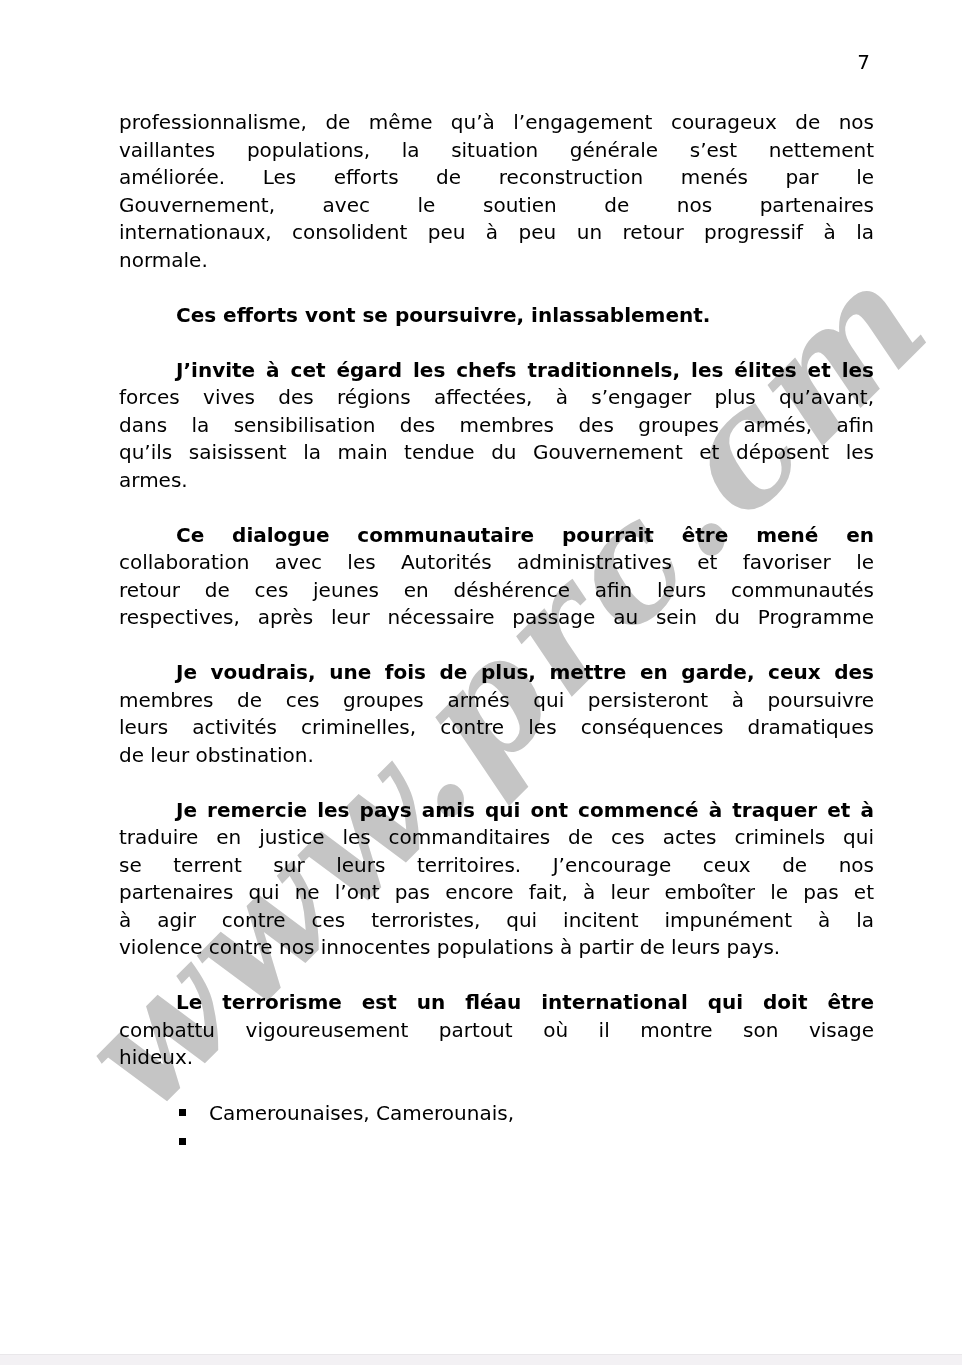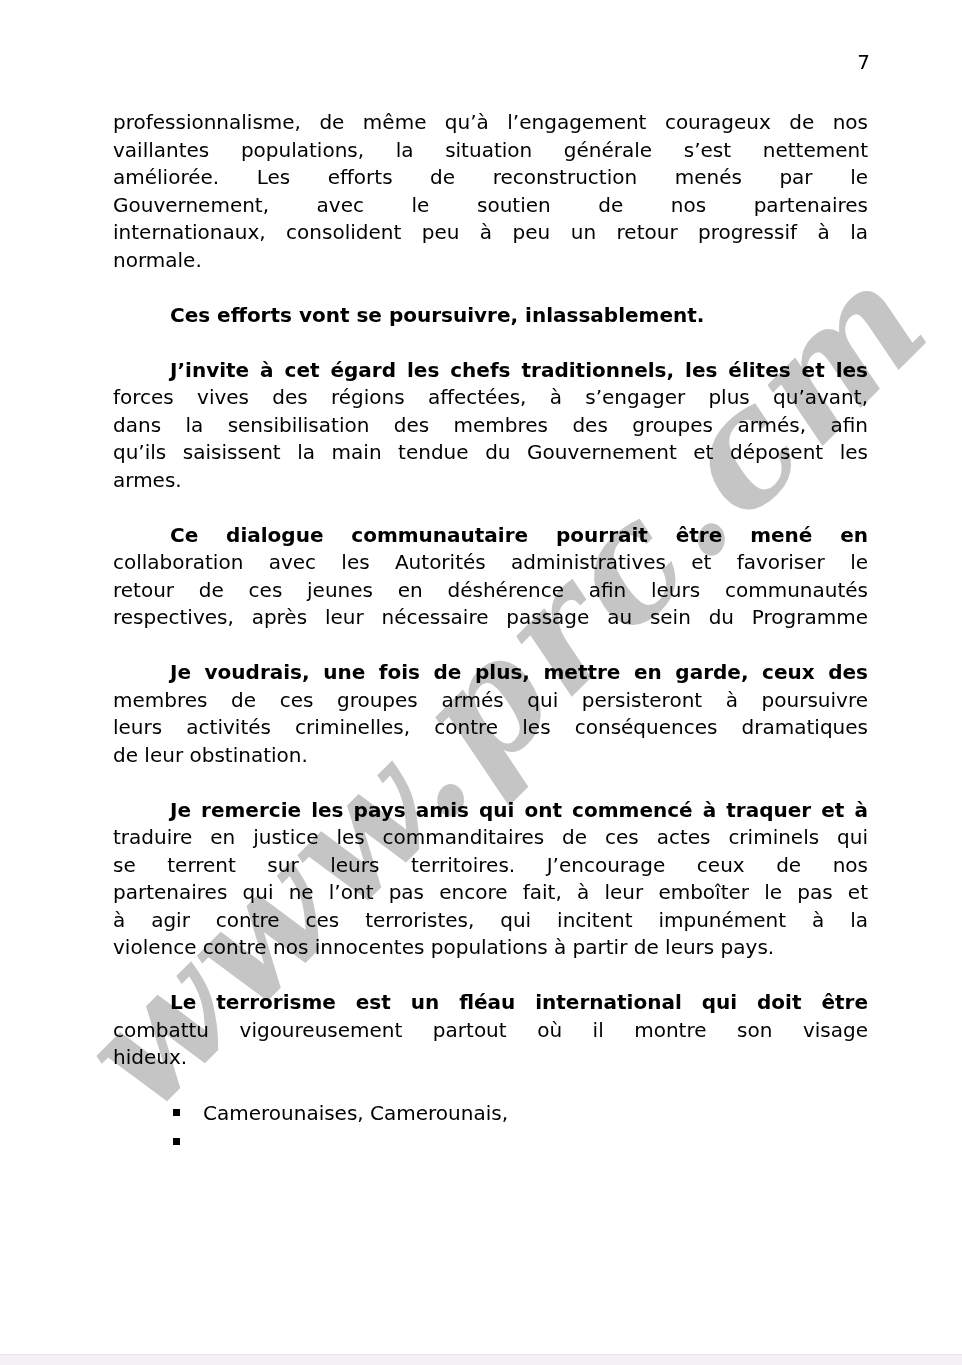--- a/index.html
+++ b/index.html
@@ -36,21 +36,21 @@
     font-size: 158px;
     letter-spacing: 6px;
     color: #c5c5c5;
     white-space: nowrap;
     z-index: 1;
     user-select: none;
   }
 
   .body-text {
     position: absolute;
-    left: 113px;
+    left: 119px;
     top: 109px;
     width: 755px;
     z-index: 2;
     font-size: 20px;
     line-height: 27.5px;
   }
 
   .paragraph { margin: 0 0 27.5px 0; }
 
   .line {

